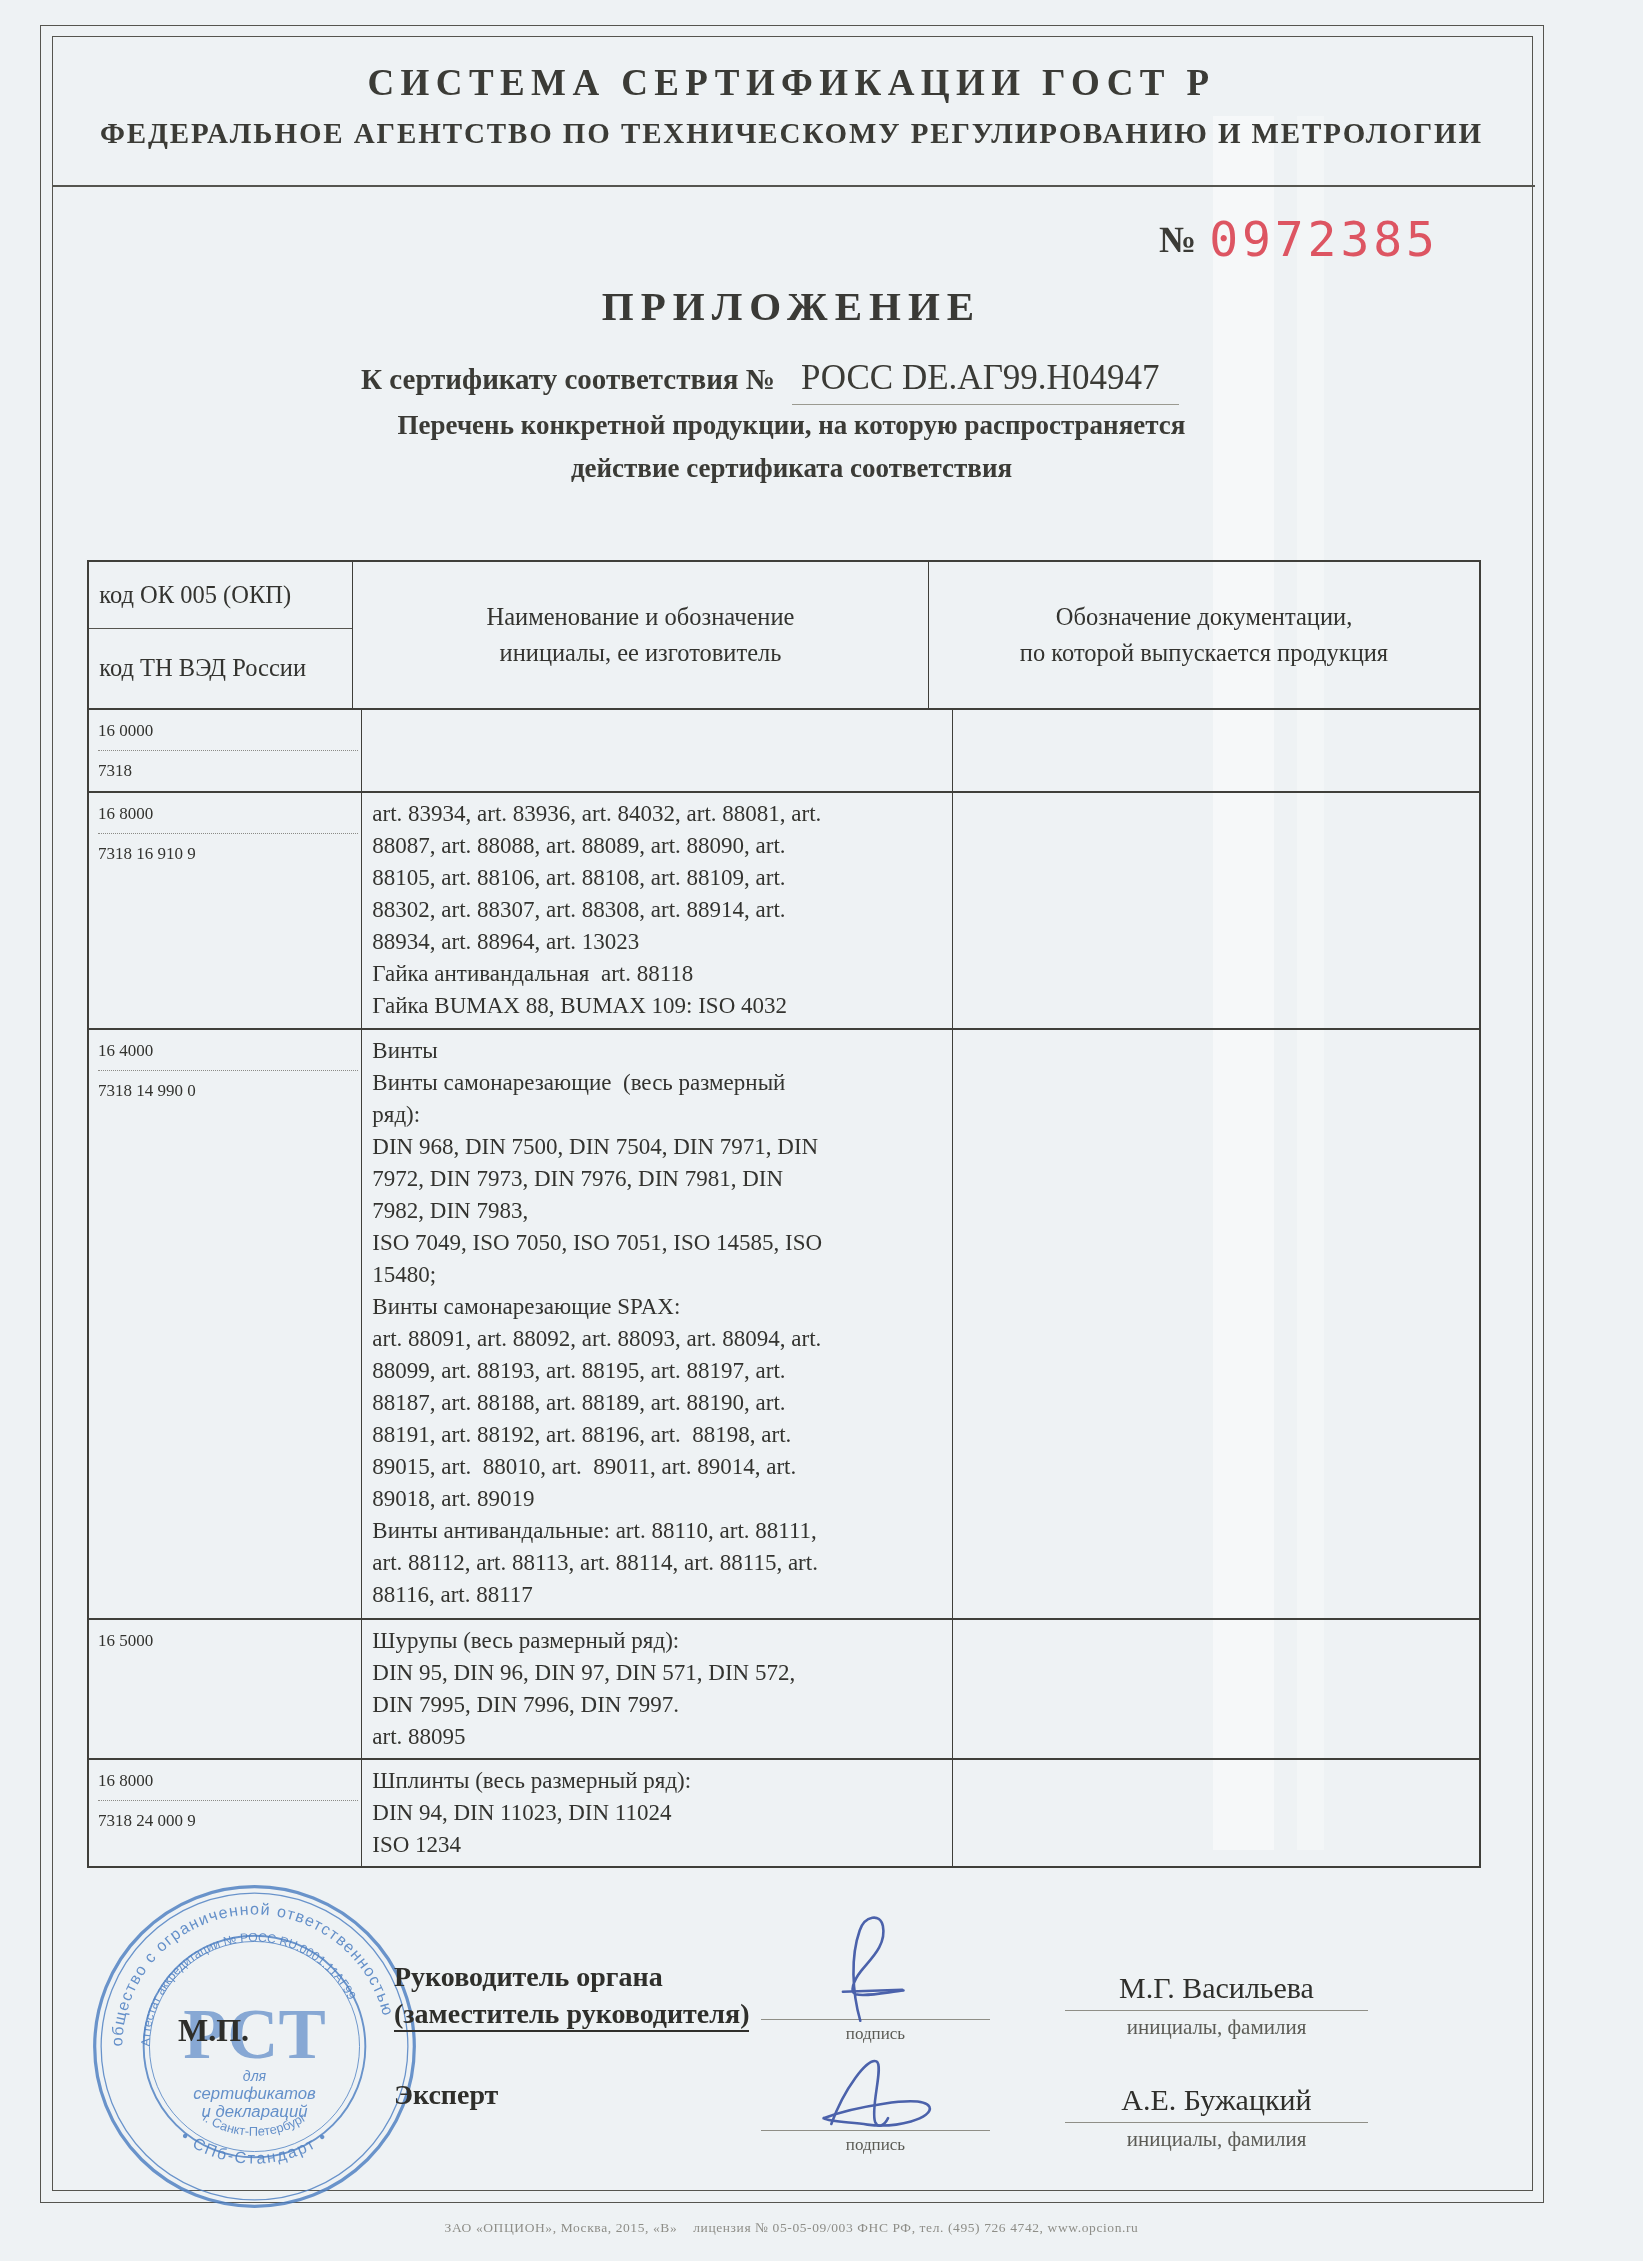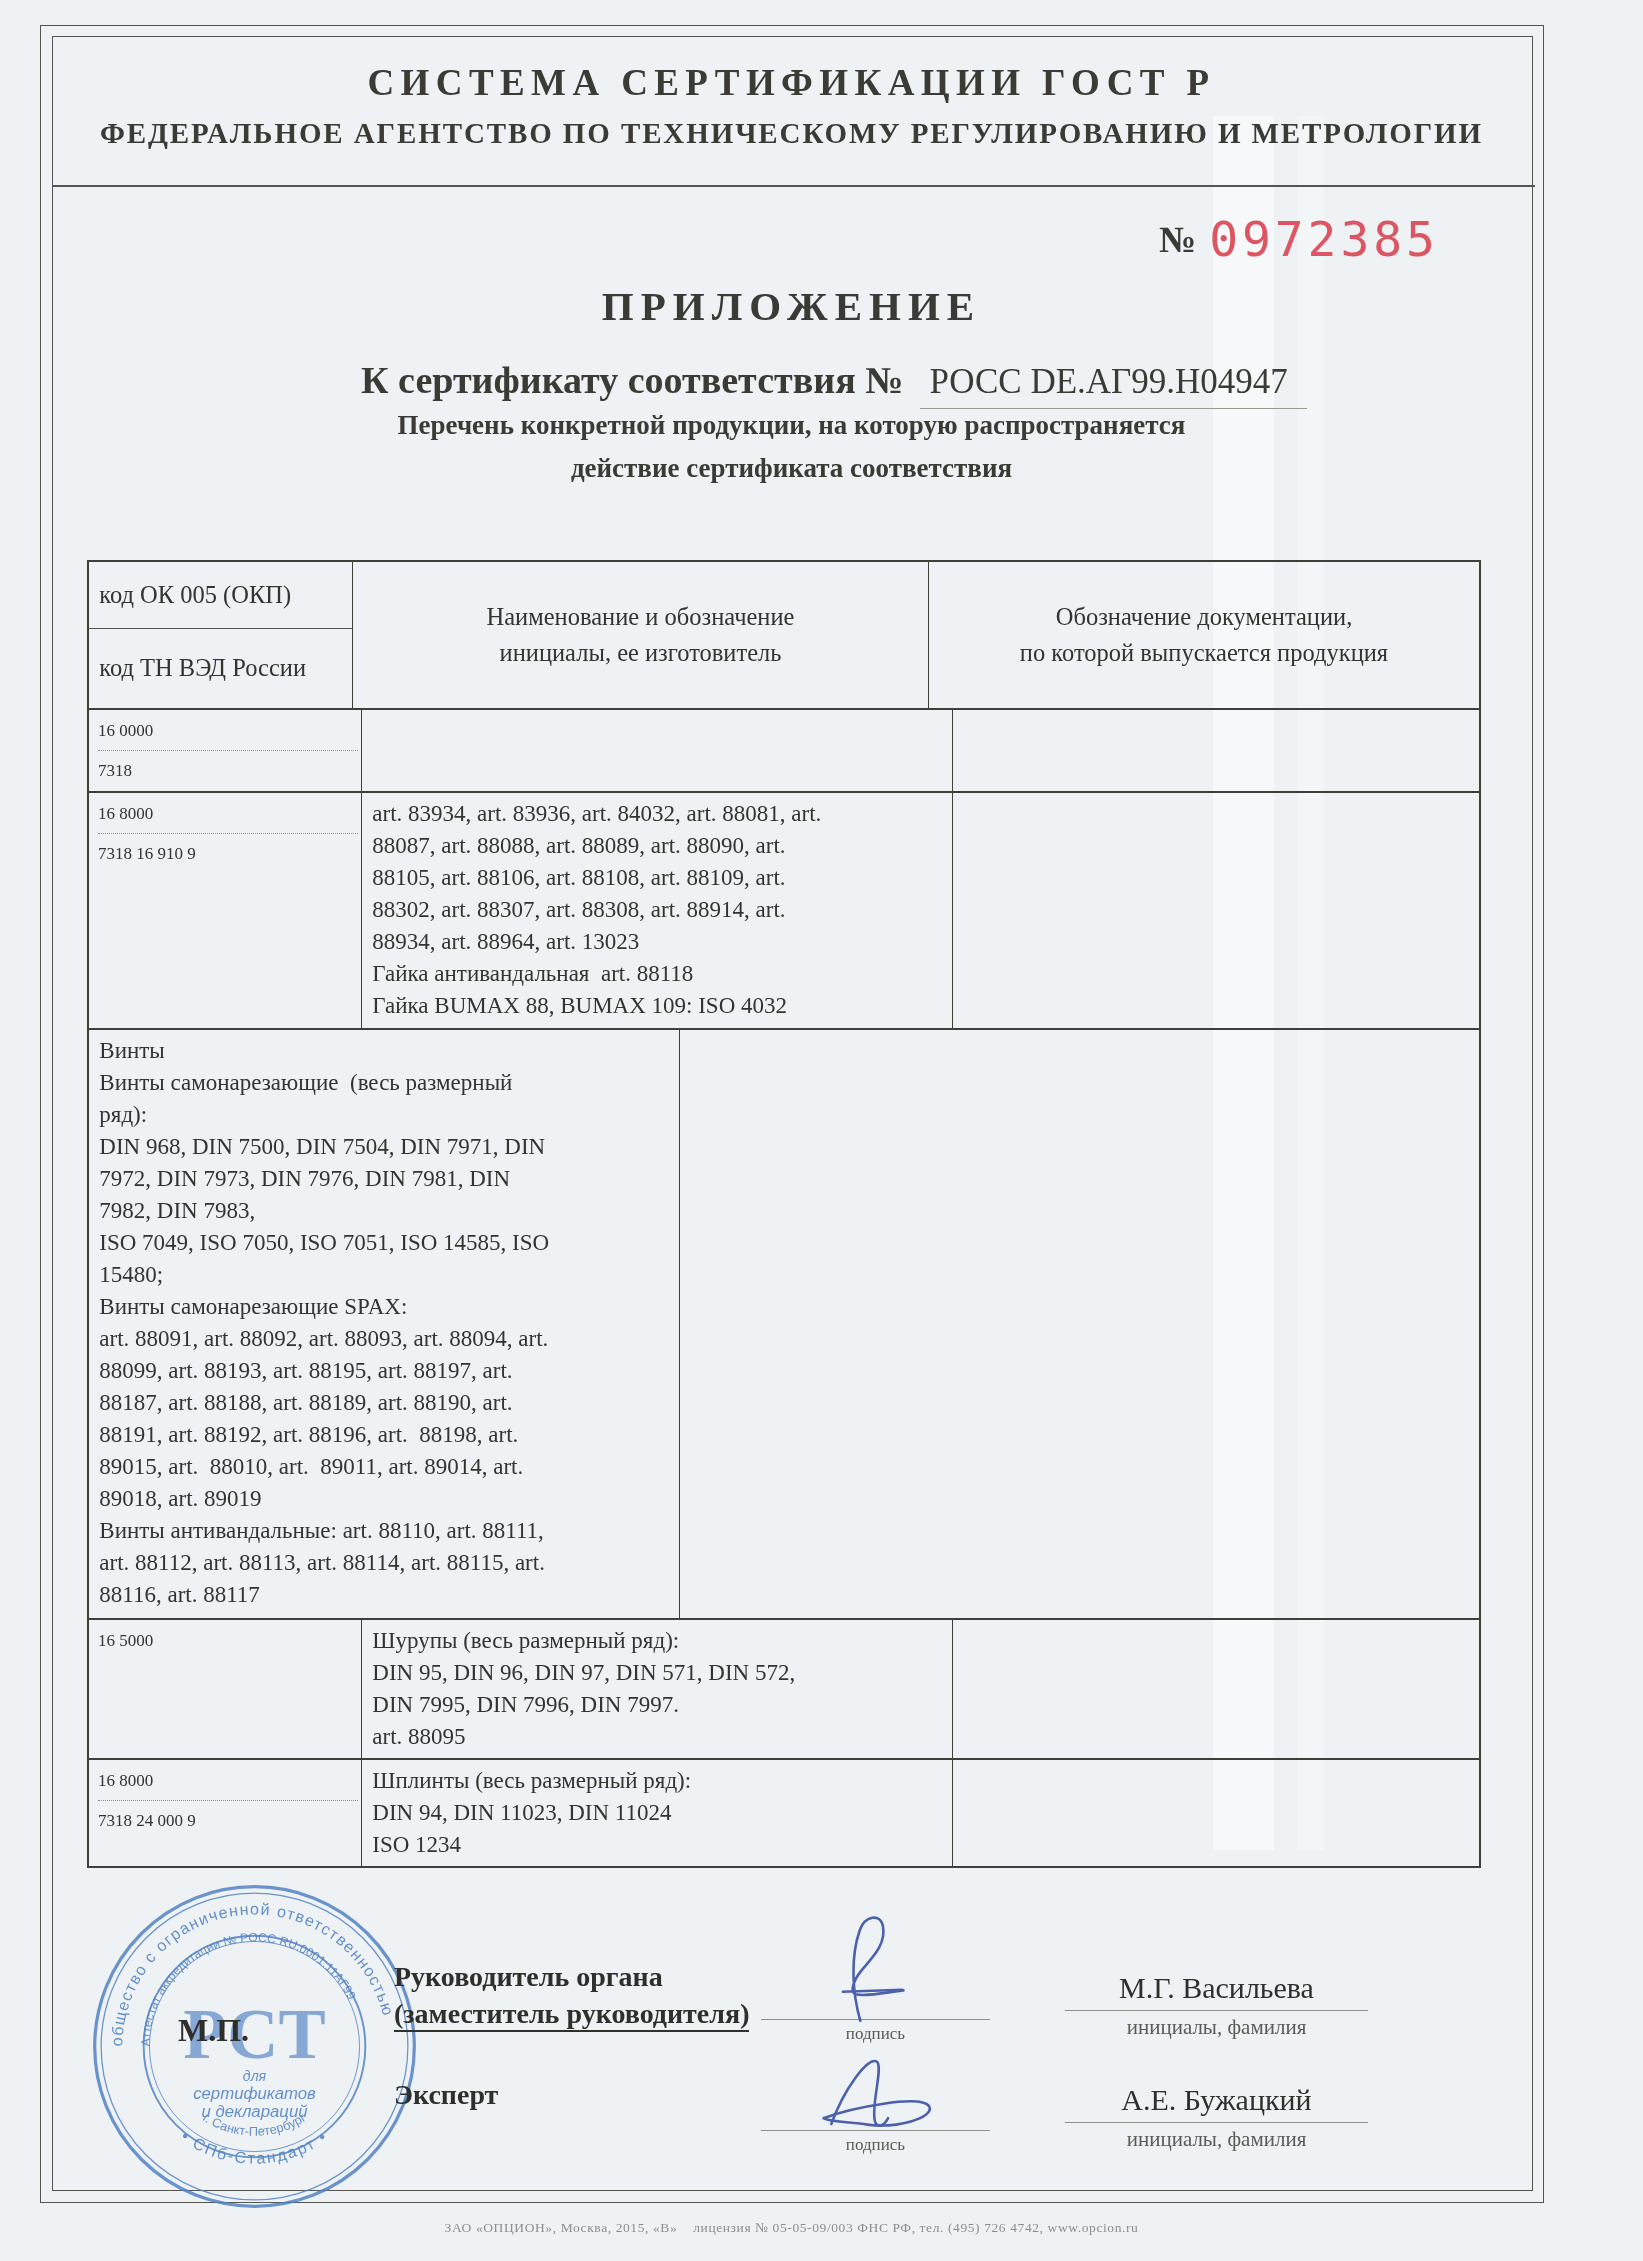--- a/index.html
+++ b/index.html
@@ -22,21 +22,21 @@
   .title-system{margin-top:23px;font-size:37px;font-weight:bold;letter-spacing:6.4px;color:#3b3b36;white-space:nowrap;}
   .title-agency{margin-top:13px;font-size:29px;font-weight:bold;letter-spacing:1.9px;color:#3b3b36;white-space:nowrap;}
   
   .doc-number{left:1159px;top:218px;display:flex;align-items:flex-start;}
   .doc-number .num-label{font-size:37px;font-weight:bold;color:#3b3b36;}
   .doc-number .num-value{font-family:"DejaVu Sans Mono", monospace;font-size:48px;line-height:48px;color:#dd5562;letter-spacing:3.9px;margin-left:13px;margin-top:-2.6px;}
   
   .doc-title{left:52px;top:282px;width:1479px;text-align:center;font-size:41px;font-weight:bold;letter-spacing:7px;color:#3a3a36;}
   
   .cert-line{left:361px;top:358px;white-space:nowrap;}
-  .cert-line .cert-label{font-size:38px;font-weight:bold;color:#3b3b36;text-align:right;}
+  .cert-line .cert-label{font-size:29px;font-weight:bold;color:#3b3b36;text-align:right;}
   .cert-line .cert-value{font-size:35px;color:#3b3b36;margin-left:17px;display:inline-block;border-bottom:1.3px solid #9a9a90;padding:0 19.3px 6.4px 9px;}
   
   .subtitle1{left:52px;top:410px;width:1479px;text-align:center;font-size:27px;font-weight:bold;color:#3b3b36;}
   .subtitle2{left:52px;top:453px;width:1479px;text-align:center;font-size:27px;font-weight:bold;color:#3b3b36;}
   
   .table{left:87px;top:560px;width:1390px;border:2.6px solid #3f3f3a;background:transparent;}
   .thead{display:flex;height:146px;border-bottom:2.6px solid #3f3f3a;}
   .th1{width:263px;border-right:1.9px solid #3f3f3a;display:flex;flex-direction:column;}
   .th1-top{flex:1;border-bottom:1.3px solid #55554f;display:flex;align-items:center;padding-left:10.3px;font-size:24.5px;}
   .th1-bottom{flex:1.2;display:flex;align-items:center;padding-left:10.3px;font-size:24.5px;}
@@ -129,20 +129,25 @@
 88087, art. 88088, art. 88089, art. 88090, art.
 88105, art. 88106, art. 88108, art. 88109, art.
 88302, art. 88307, art. 88308, art. 88914, art.
 88934, art. 88964, art. 13023
 Гайка антивандальная  art. 88118
 Гайка BUMAX 88, BUMAX 109: ISO 4032</div>
     <div class="td3"></div>
   </div>
 
   <div class="tr r3">
+    <div class="td1">
+      <div>16 4000</div>
+      <div class="code-sep"></div>
+      <div>7318 14 990 0</div>
+    </div>
     <div class="td2">Винты
 Винты самонарезающие  (весь размерный
 ряд):
 DIN 968, DIN 7500, DIN 7504, DIN 7971, DIN
 7972, DIN 7973, DIN 7976, DIN 7981, DIN
 7982, DIN 7983,
 ISO 7049, ISO 7050, ISO 7051, ISO 14585, ISO
 15480;
 Винты самонарезающие SPAX:
 art. 88091, art. 88092, art. 88093, art. 88094, art.

